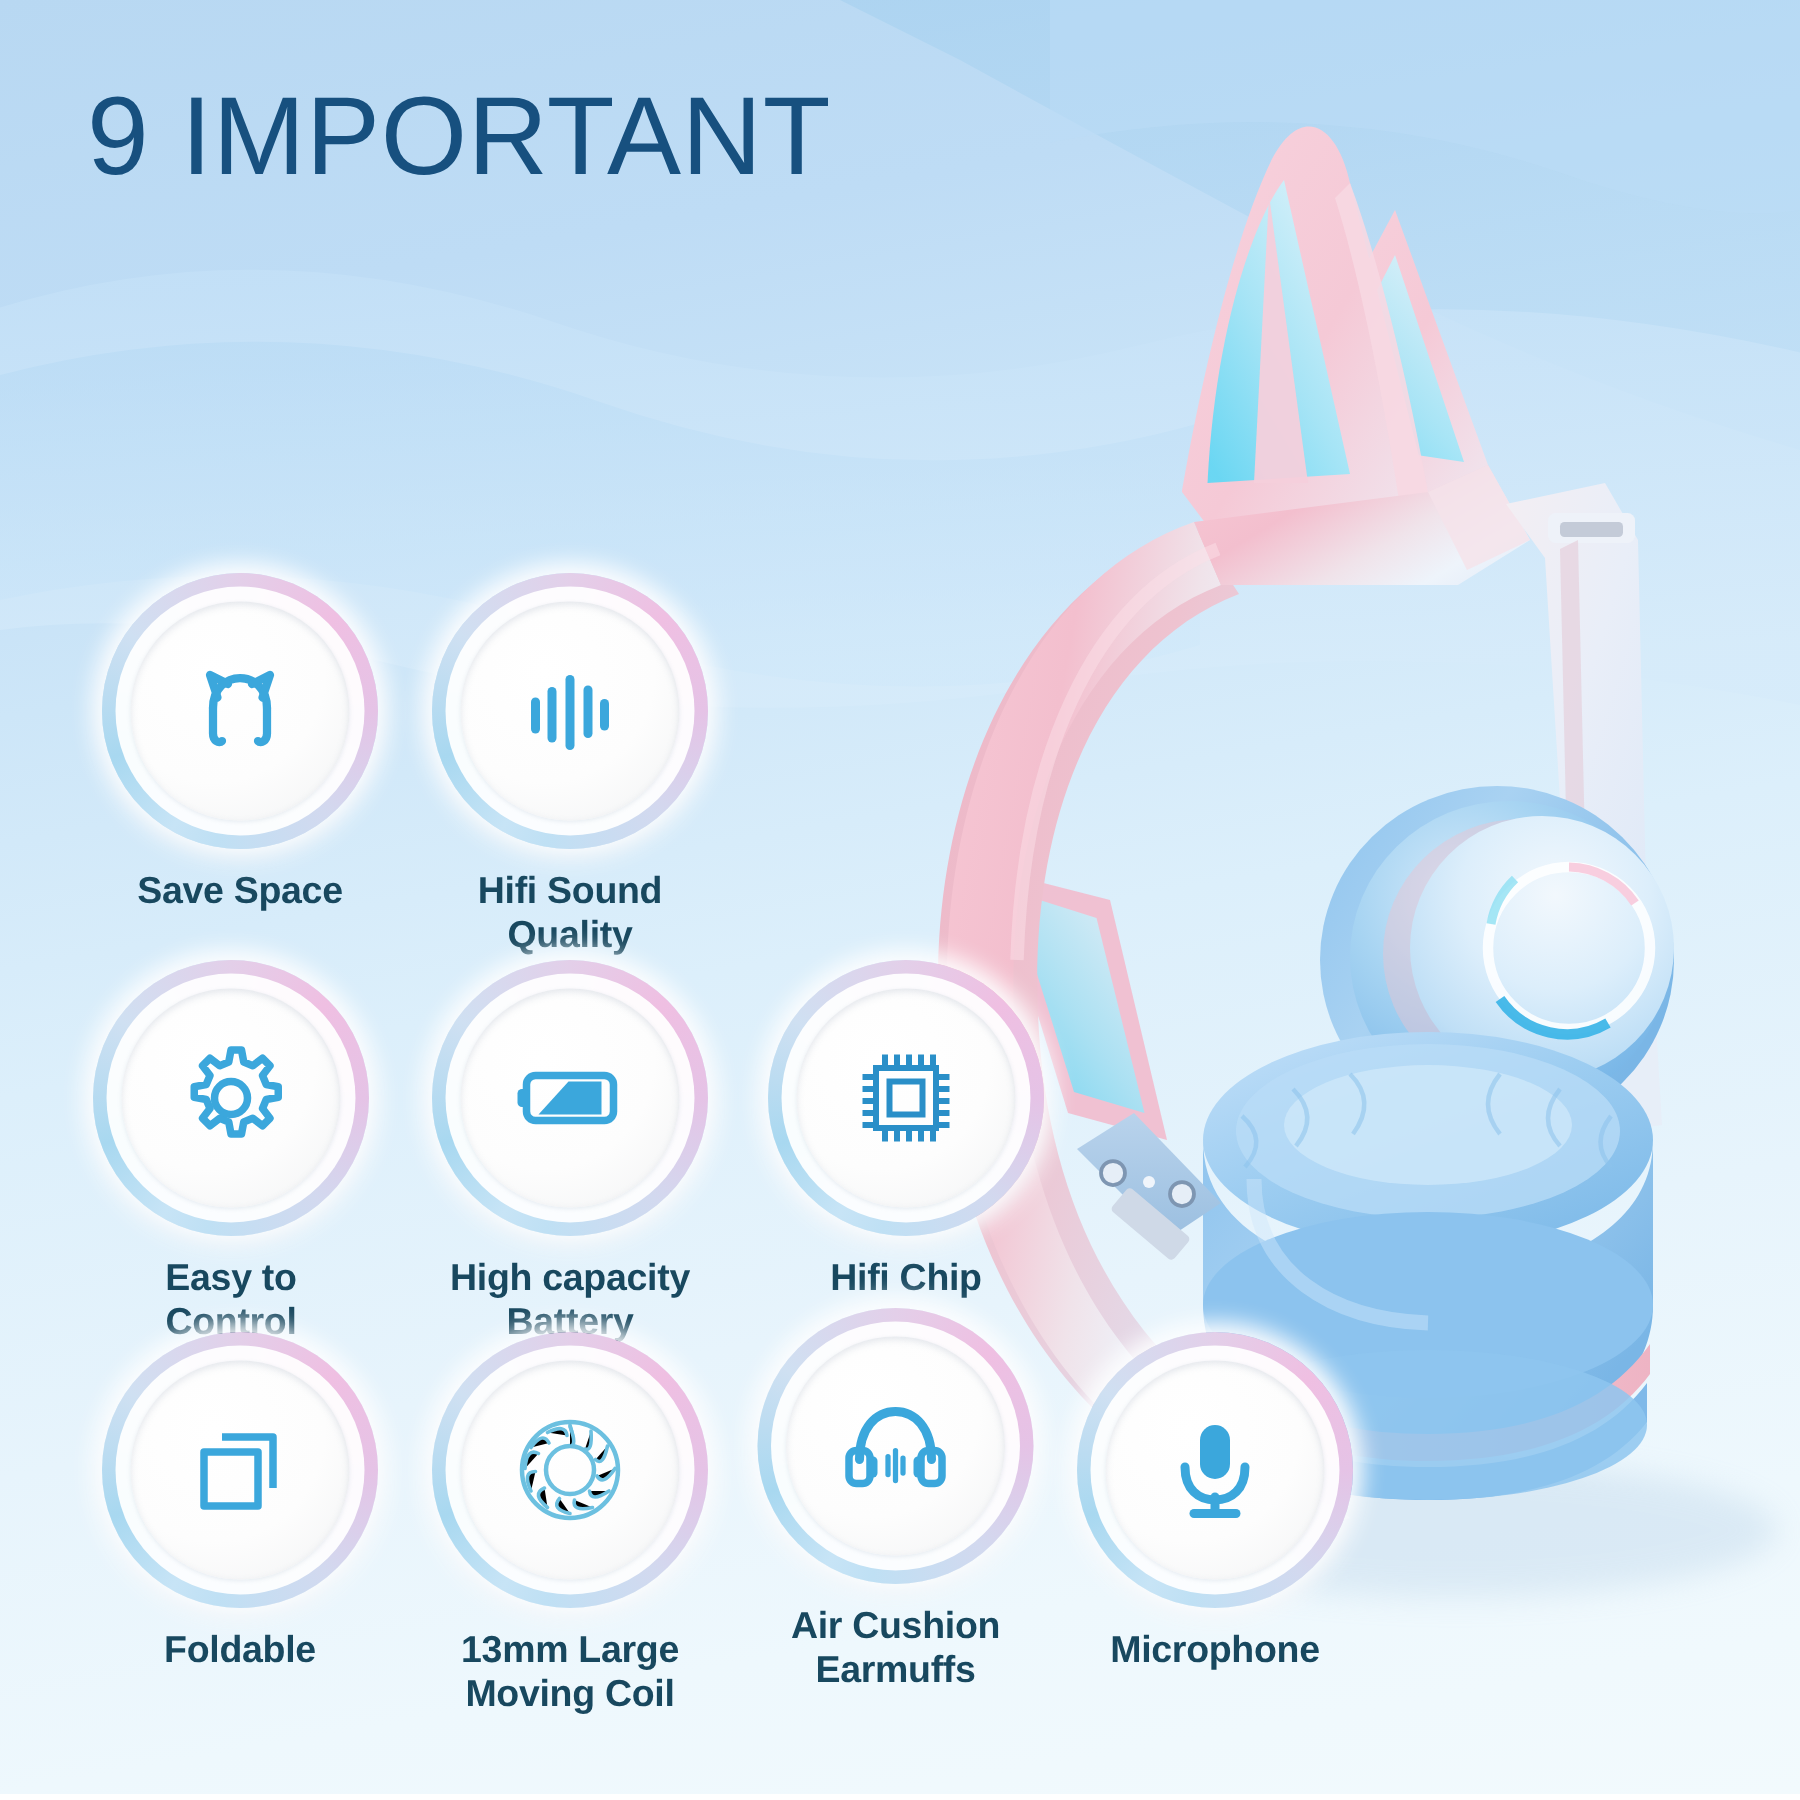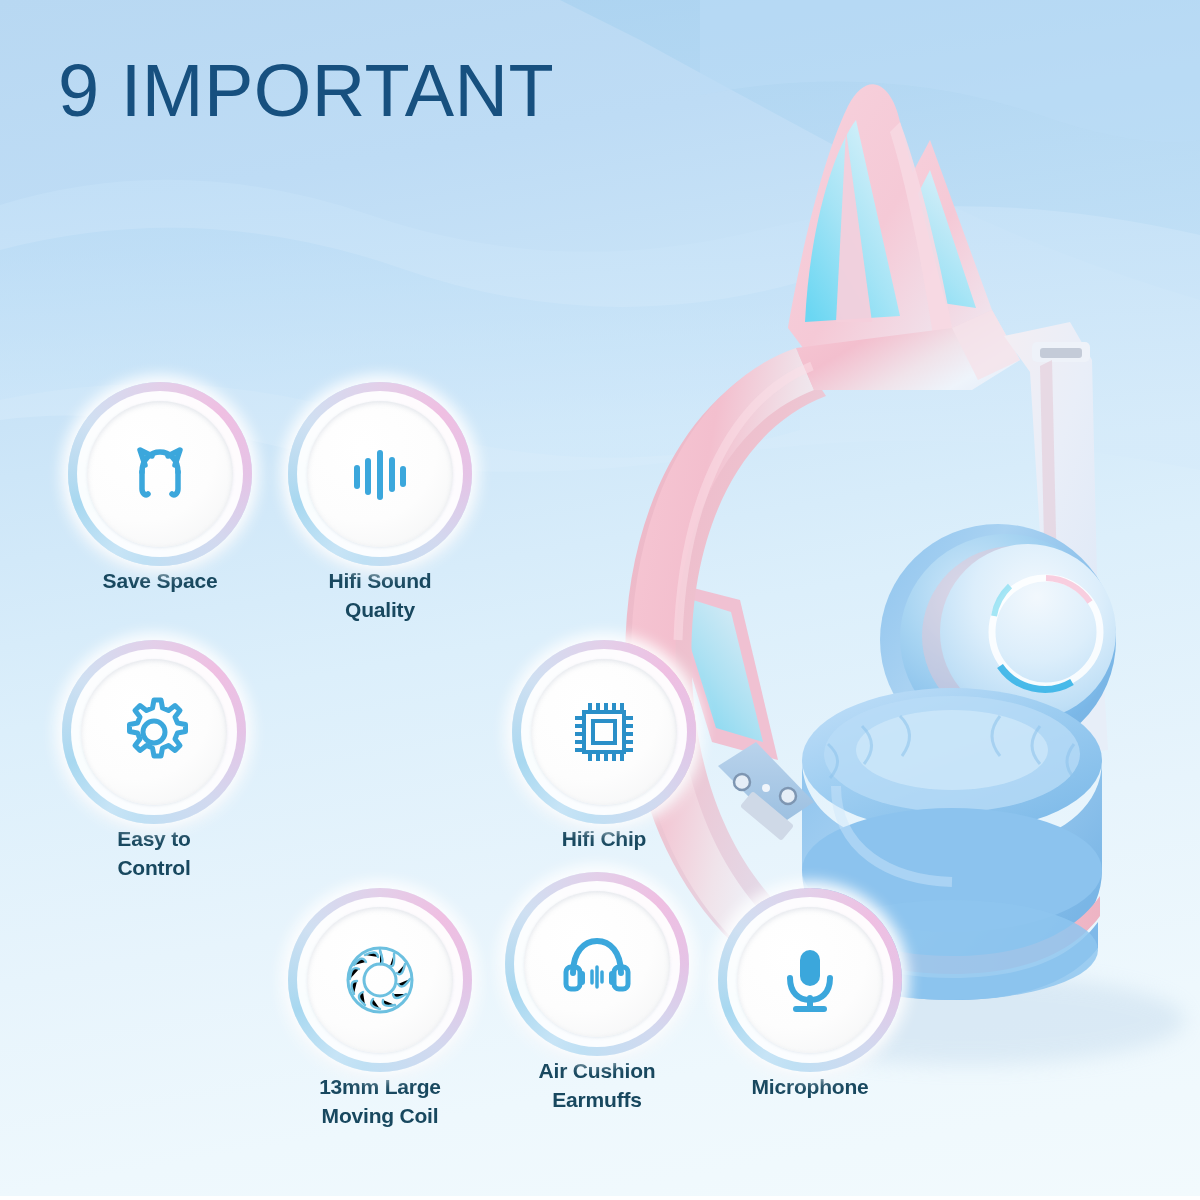--- a/index.html
+++ b/index.html
@@ -111,23 +111,23 @@
     background: radial-gradient(circle at 38% 32%, #ffffff 0%, #fdfdfd 55%, #f2f3f4 100%);
     box-shadow: inset 0 2px 5px rgba(170,180,195,0.30),
                 0 1px 3px rgba(140,160,185,0.18);
     display: flex;
     align-items: center;
     justify-content: center;
   }
   .badge-inner svg { display: block; }
 
   .feat-label {
-    margin-top: 0;
+    margin-top: 14px;
     text-align: center;
-    font-size: 21px;
+    font-size: 25px;
     line-height: 29px;
     font-weight: bold;
     color: #18485f;
     letter-spacing: -0.2px;
     white-space: pre-line;
   }
 </style>
 </head>
 <body>
 
@@ -375,20 +375,33 @@
               <path d="M42 10 l7 0 1.5 8 6 2.5 6.5-5 5 5 -5 6.5 2.5 6 8 1.5 0 7 -8 1.5 -2.5 6 5 6.5 -5 5 -6.5-5 -6 2.5 -1.5 8 -7 0 -1.5-8 -6-2.5 -6.5 5 -5-5 5-6.5 -2.5-6 -8-1.5 0-7 8-1.5 2.5-6 -5-6.5 5-5 6.5 5 6-2.5 z"></path>
               <circle cx="42" cy="42" r="11"></circle>
             </g>
           </svg>
         </div>
       </div>
       <div class="feat-label">Easy to
 Control</div>
     </div>
 
+    <div class="feature" style="left:288px; top:640px;">
+      <div class="badge">
+        <div class="badge-inner">
+          <svg width="86" height="86" viewBox="0 0 86 86">
+            <rect x="14" y="28" width="58" height="30" rx="6" fill="none" stroke="#3ba7dc" stroke-width="5"></rect>
+            <rect x="8" y="37" width="8" height="12" rx="3" fill="#3ba7dc"></rect>
+            <path d="M22 54 L42 32 L64 32 L64 54 Z" fill="#3ba7dc"></path>
+          </svg>
+        </div>
+      </div>
+      <div class="feat-label">High capacity
+Battery</div>
+    </div>
 
     <div class="feature" style="left:512px; top:640px;">
       <div class="badge">
         <div class="badge-inner">
           <svg width="80" height="80" viewBox="0 0 80 80">
             <g stroke="#2a8fc8" stroke-width="4" fill="none">
               <rect x="20" y="20" width="40" height="40"></rect>
               <rect x="29" y="29" width="22" height="22"></rect>
             </g>
             <g fill="#2a8fc8">
@@ -412,20 +425,33 @@
               <rect x="62" y="40" width="7" height="4"></rect>
                 <rect x="62" y="48" width="7" height="4"></rect>
               <rect x="62" y="56" width="7" height="4"></rect>
             </g>
           </svg>
         </div>
       </div>
       <div class="feat-label">Hifi Chip</div>
     </div>
 
+    <div class="feature" style="left:68px; top:888px;">
+      <div class="badge">
+        <div class="badge-inner">
+          <svg width="80" height="80" viewBox="0 0 80 80">
+            <g fill="none" stroke="#3ba7dc" stroke-width="5" stroke-linejoin="round">
+              <path d="M28 18 L62 18 L62 52"></path>
+              <rect x="16" y="28" width="36" height="36"></rect>
+            </g>
+          </svg>
+        </div>
+      </div>
+      <div class="feat-label">Foldable</div>
+    </div>
 
     <div class="feature" style="left:288px; top:888px;">
       <div class="badge">
         <div class="badge-inner">
           <svg width="90" height="90" viewBox="0 0 90 90">
             <circle cx="45" cy="45" r="32" fill="none" stroke="#6cc0e0" stroke-width="3"></circle>
             <circle cx="45" cy="45" r="16" fill="none" stroke="#6cc0e0" stroke-width="3"></circle>
             <g stroke="#6cc0e0" stroke-width="2.4" stroke-linecap="round">
               <g id="spokes">
                 <path d="M45 15 q4 14 0 14"></path>

